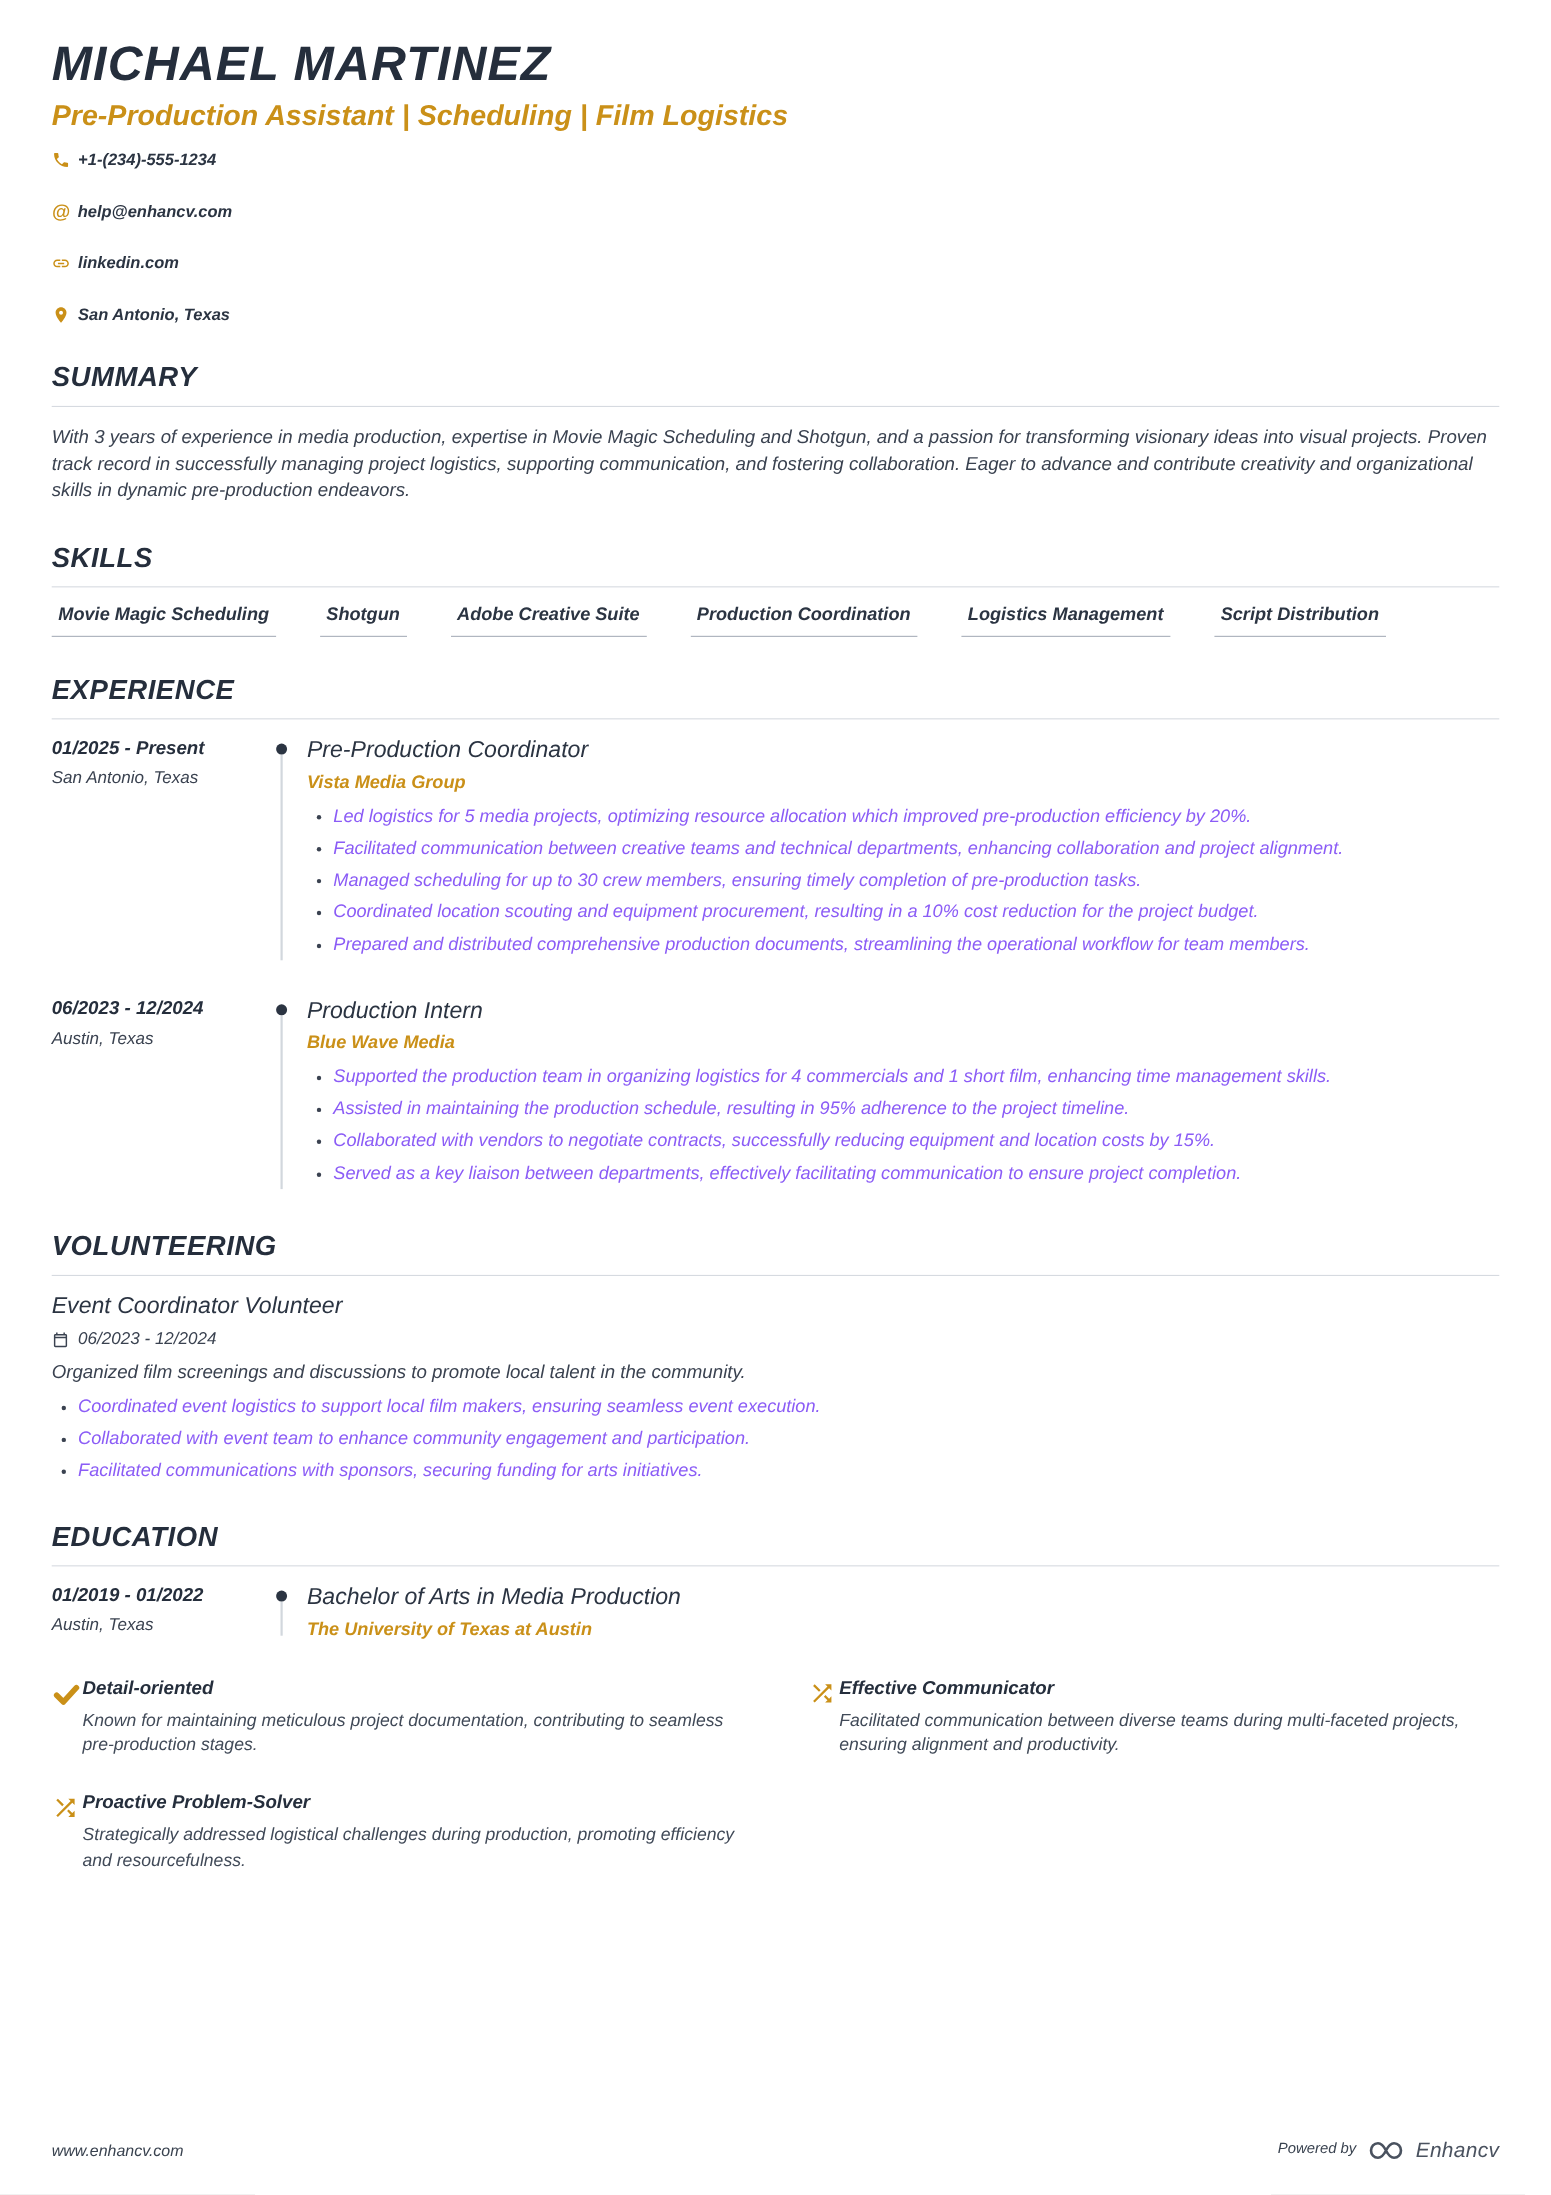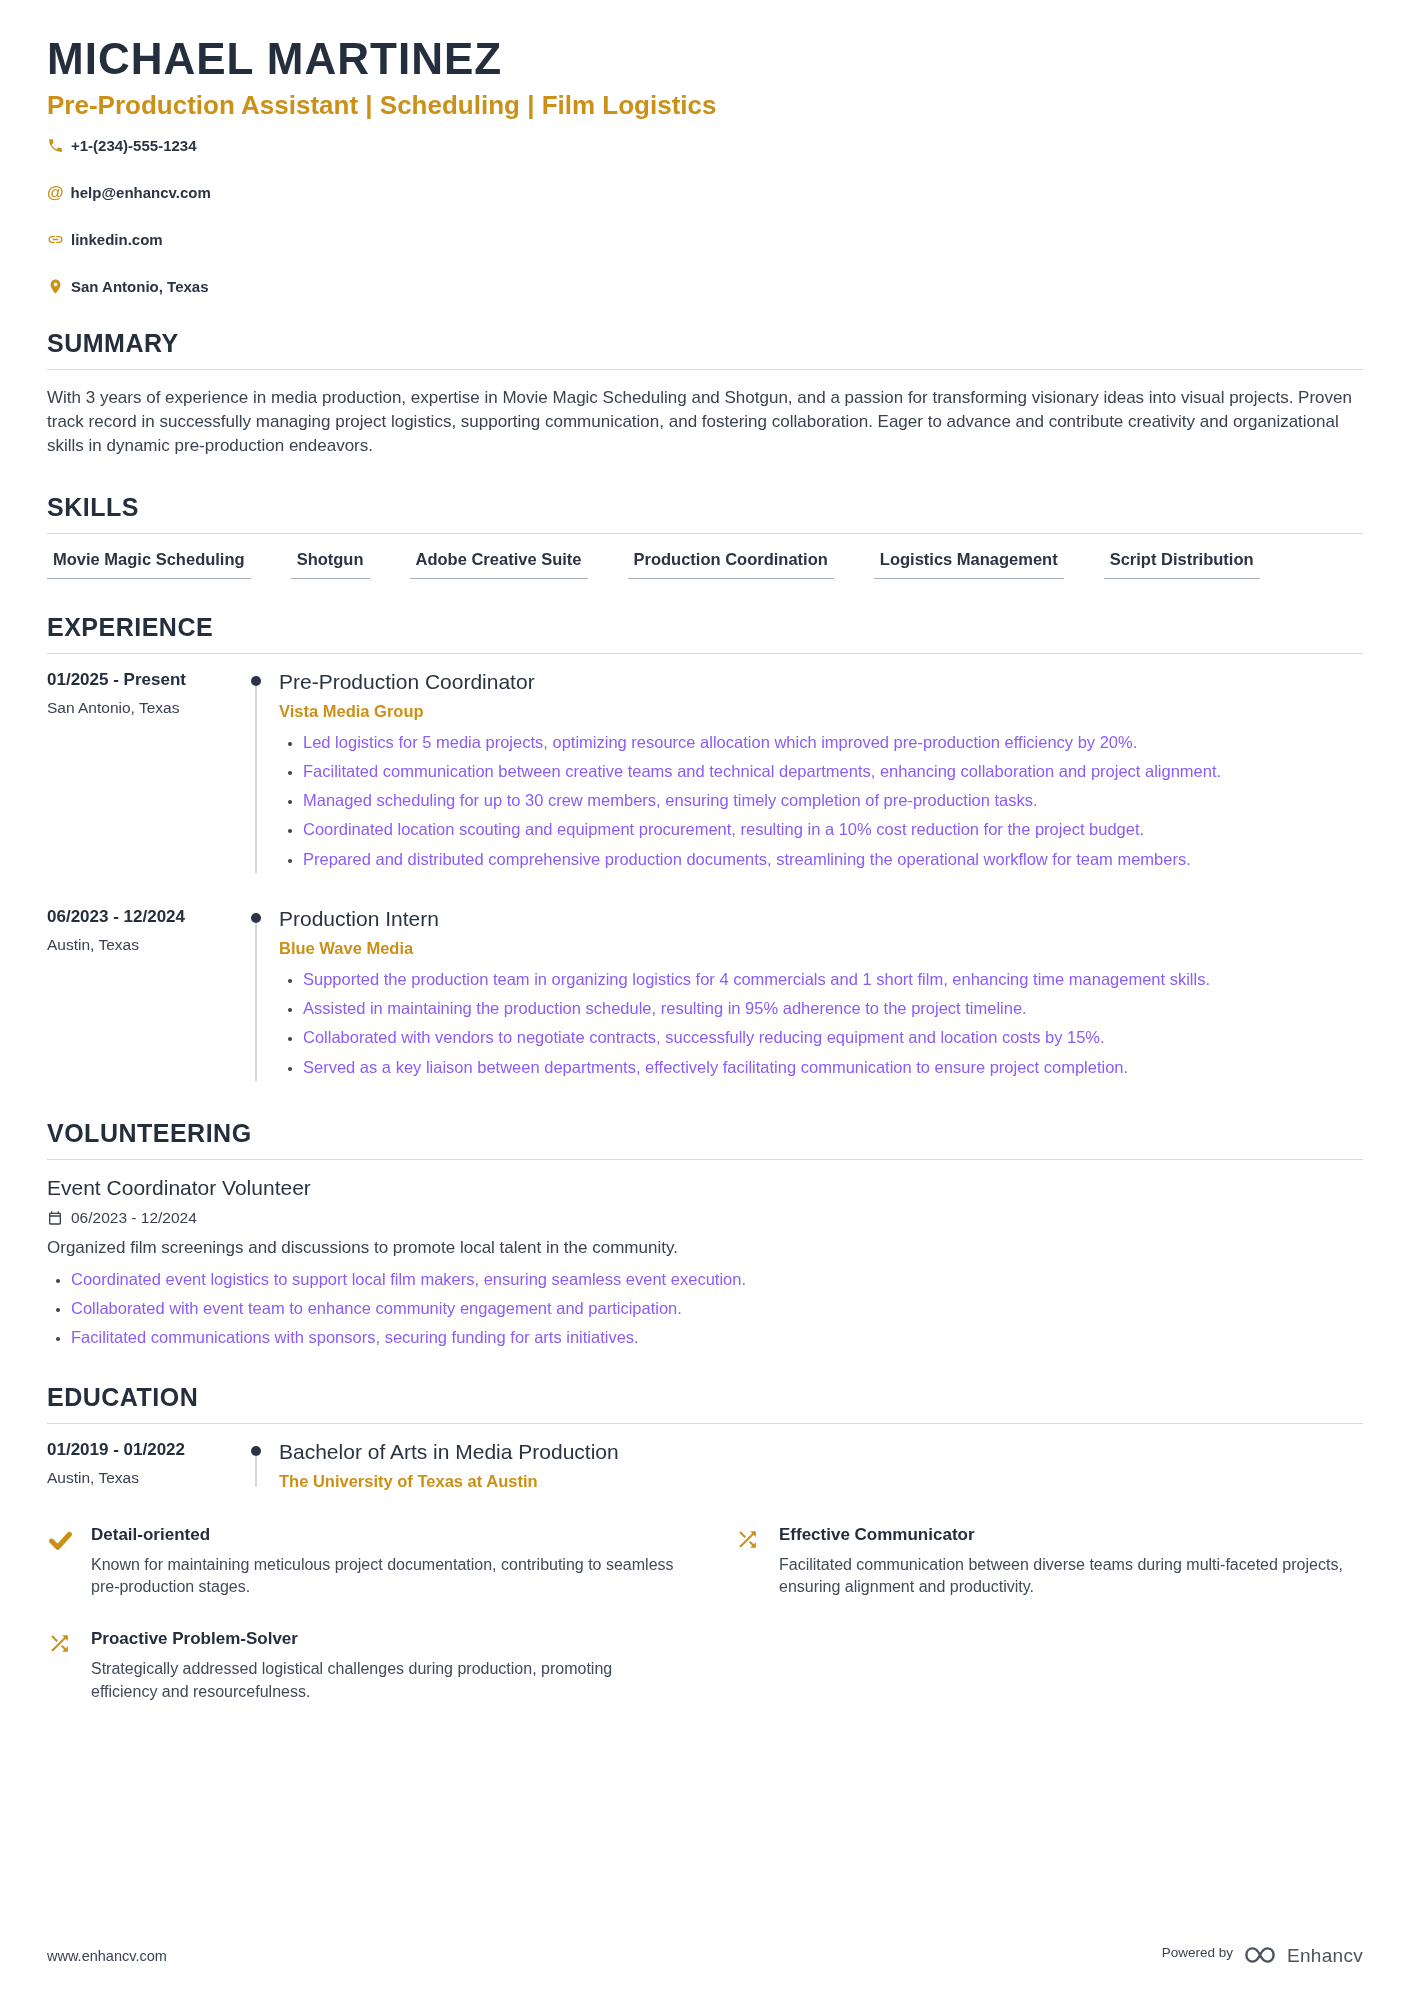--- a/index.html
+++ b/index.html
@@ -4,20 +4,21 @@
 <style>
   * { margin:0; padding:0; box-sizing:border-box; }
   html,body { background:#e8e8e8; }
   body { font-family:"Liberation Sans", sans-serif; }
   .page {
     position:relative;
     width:1410px; height:1995px;
     margin:0 auto; background:#ffffff;
     color:#3a4250;
     overflow:hidden;
+    font-style:italic;
   }
   .content { padding:36px 47px 0 47px; }
 
   
   .name { font-size:44px; font-weight:800; letter-spacing:1px; color:#252e3c; line-height:1.05; }
   .headline { margin-top:8px; font-size:26px; font-weight:700; color:#ca9018; }
   .contact-row { display:flex; align-items:flex-start; gap:30px; margin-top:16px;flex-direction:column; }
   .contact { display:flex; align-items:center; gap:7px; font-size:15px; font-weight:700; color:#2b3442; cursor:pointer; }
   .at-glyph { color:#ca9018; font-size:17px; font-weight:700; line-height:1; }
   .cicon { display:inline-flex; }
@@ -51,21 +52,21 @@
   ul.bullets li::marker { color:#3a4250; font-size:13px; }
 
   
   .vol-role { font-size:21px; font-weight:500; color:#2b3442; margin-bottom:9px; }
   .vol-org { font-size:16.5px; font-weight:700; color:#ca9018; margin-bottom:9px; }
   .vol-dates { display:flex; align-items:center; gap:8px; font-size:15.5px; color:#3a4250; margin-bottom:11px; }
   .vol-desc { font-size:17px; color:#3a4250; margin-bottom:9px; }
 
   
   .strengths-grid { display:grid; grid-template-columns:1fr 1fr; column-gap:60px; row-gap:30px; margin-top:4px; }
-  .strength { display:flex; gap:16px; }
+  .strength { display:flex; }
   .strength-icon { flex-shrink:0; width:28px; padding-top:2px; }
   .strength-title { font-size:17px; font-weight:700; color:#252e3c; }
   .strength-desc { margin-top:9px; font-size:16px; line-height:1.42; color:#414a58; }
 
   
   .footer { position:absolute; left:47px; right:47px; bottom:28px; display:flex; justify-content:space-between; align-items:center; }
   .footer-site { font-size:14.5px; color:#39424f; cursor:pointer; }
   .footer-right { display:flex; align-items:flex-start; gap:10px; cursor:pointer; }
   .powered-by { font-size:13.5px; color:#39424f; }
   .brand-name { font-size:19px; font-weight:500; color:#4a525f; letter-spacing:.3px; }

